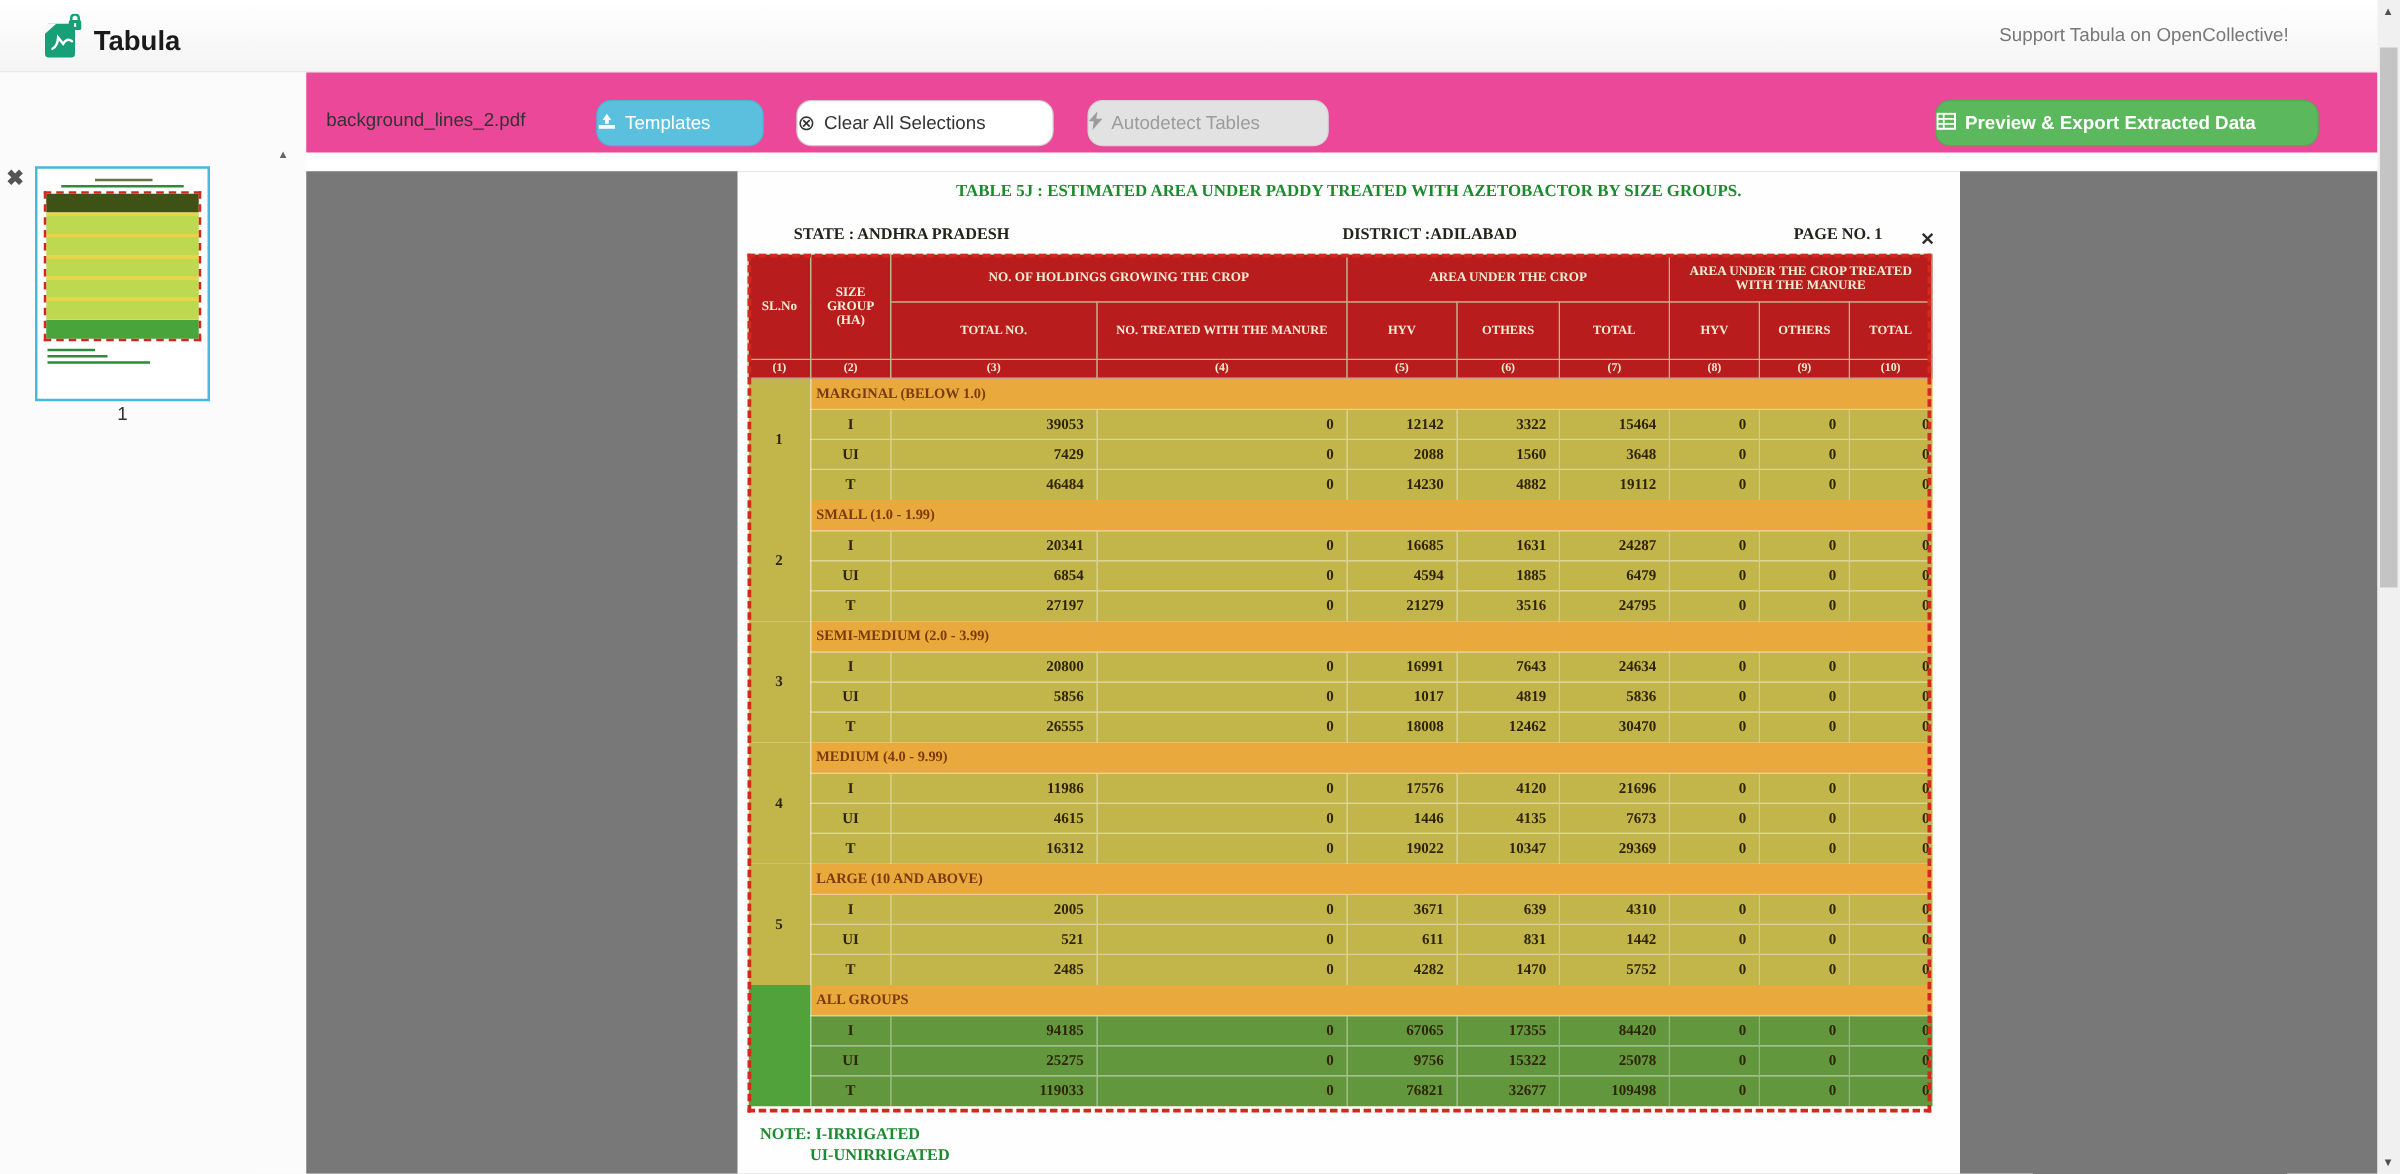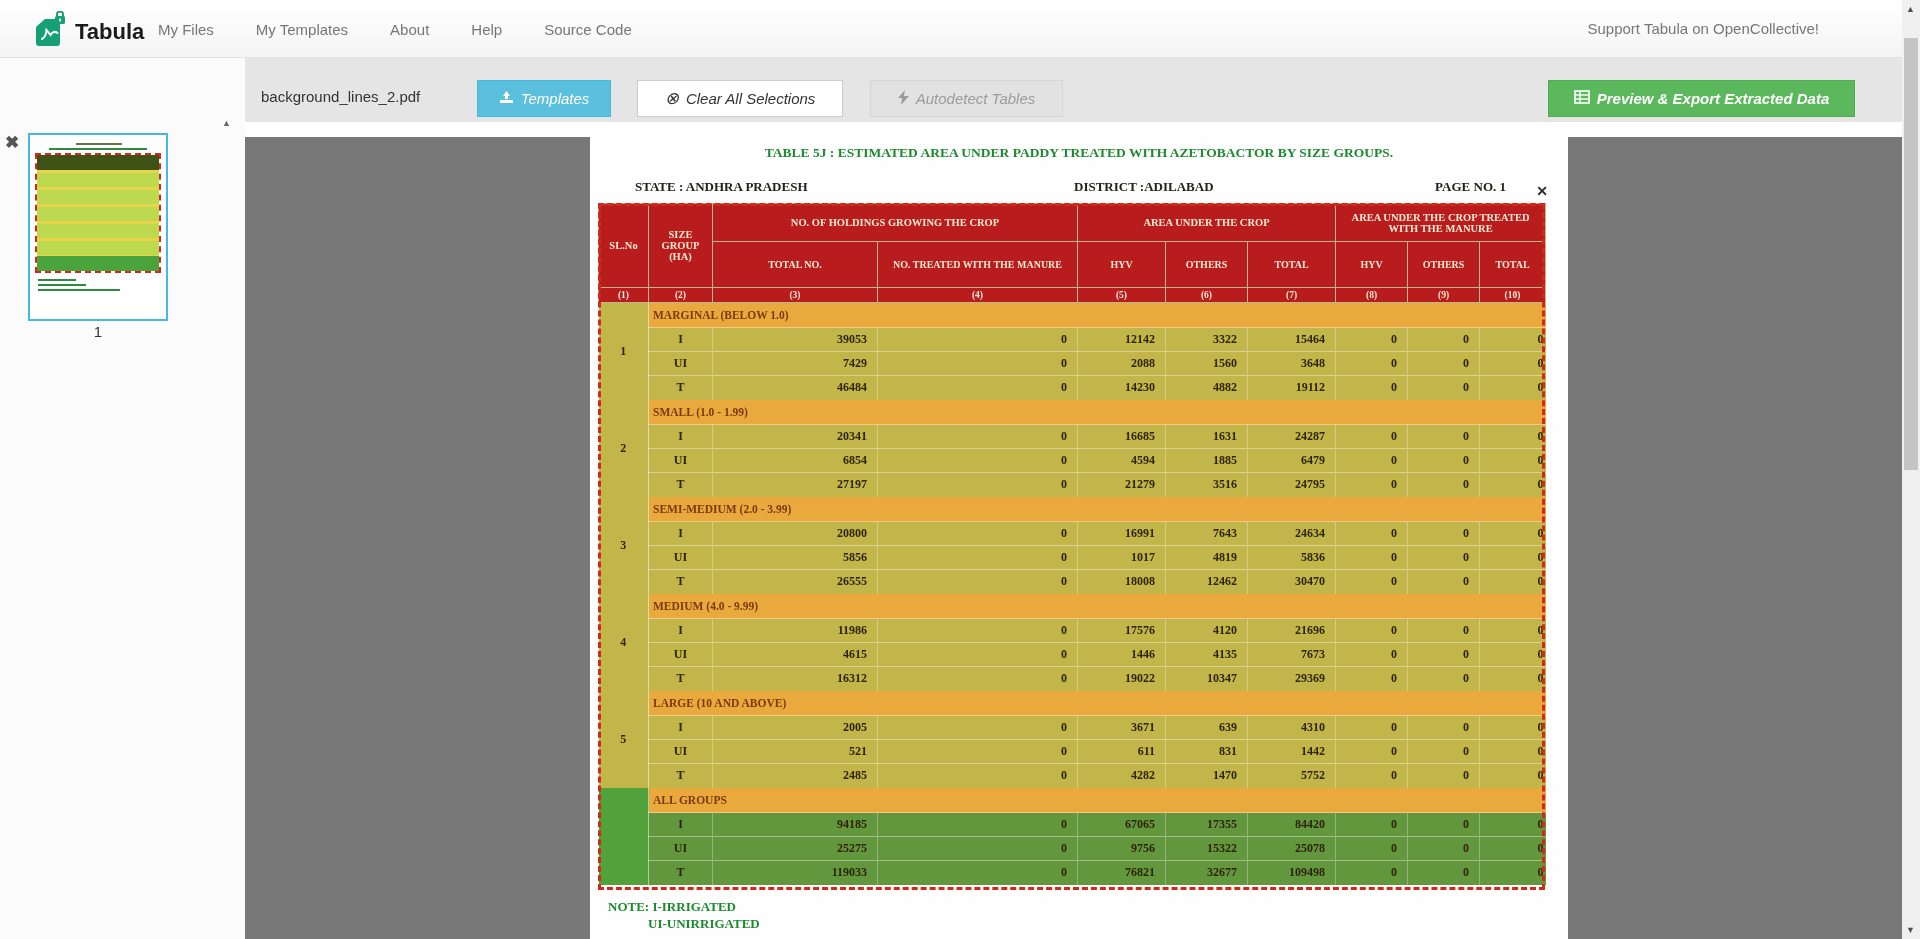--- a/index.html
+++ b/index.html
@@ -7,45 +7,45 @@
               font-family:"Liberation Sans", sans-serif; }
   #app { position:relative; width:1920px; height:939px; }
 
   
   .navbar { position:absolute; left:0; top:0; width:1902px; height:58px;
             background:linear-gradient(#ffffff,#f4f4f4); border-bottom:1px solid #e2e2e2; }
   .brand { position:absolute; left:34px; top:11px; display:flex; align-items:center; gap:9px; }
   .brand-name { font-size:22px; font-weight:bold; color:#1a1a1a; }
   .nav-items { position:absolute; left:158px; top:0; height:58px; display:flex; align-items:center; gap:42px; }
   .nav-item { font-size:15px; color:#777; cursor:pointer; }
-  .nav-support { position:absolute; right:83px; top:20px; font-size:15px; color:#777;margin-left:11px; }
+  .nav-support { position:absolute; right:71px; top:20px; font-size:15px; color:#777;margin-left:11px; }
 
   
   .sidebar { position:absolute; left:0; top:58px; width:245px; height:881px; background:#fbfbfb; }
   .thumb-close { position:absolute; left:5px; top:74px; font-size:17px; font-weight:bold; color:#555; cursor:pointer; }
   .thumb { position:absolute; left:28px; top:75px; width:140px; height:188px; background:#fff;
            border:2px solid #45b9e0; cursor:pointer; }
   .t-line1 { position:absolute; left:34%; top:8px; width:34%; height:2px; background:#667744; }
   .t-line2 { position:absolute; left:14%; top:13px; width:72%; height:2px; background:#2e8a3e; }
   .t-table { position:absolute; left:7px; right:7px; top:20px; height:116px; }
   .t-head { height:15px; background:#3f5216; }
   .t-body { height:86px; background:repeating-linear-gradient(180deg,#e7d44a 0 3px,#bcd94f 3px 17px); }
   .t-foot { height:15px; background:#4aa43c; }
   .t-sel  { position:absolute; left:-2px; top:-2px; right:-2px; bottom:-2px; border:2px dashed #d3281c; }
   .t-note1,.t-note2,.t-note3 { position:absolute; left:8px; height:2px; background:#2e8a3e; }
   .t-note1 { top:144px; width:38px; } .t-note2 { top:149px; width:48px; } .t-note3 { top:154px; width:82px; }
   .thumb-label { position:absolute; left:28px; top:265px; width:140px; text-align:center;
                  font-size:15px; color:#333; }
   .side-scroll-up   { position:absolute; left:222px; top:60px;  font-size:9px; color:#666; cursor:pointer; }
 
   
-  .toolbar { position:absolute; left:245px; top:58px; width:1657px; height:64px; background:#e5e5e5; }
+  .toolbar { position:absolute; left:245px; top:58px; width:1657px; height:64px; background:#ec4899; }
   .filename { position:absolute; left:16px; top:30px; font-size:15px; color:#333; }
-  .btn { position:absolute; top:80px; height:37px; border-radius:0; font-size:15px;
-         display:flex; align-items:center; justify-content:center; gap:7px; cursor:pointer; border:1px solid transparent;font-style:italic; }
+  .btn { position:absolute; top:80px; height:37px; border-radius:12px; font-size:15px;
+         display:flex; align-items:center; justify-content:flex-start; gap:7px; cursor:pointer; border:1px solid transparent; }
   .toolbar .btn { top:22px; }
   .btn-templates { left:232px; width:134px; background:#5bc0de; border-color:#46b8da; color:#fff; }
   .btn-clear { left:392px; width:206px; background:#fff; border-color:#ccc; color:#333; }
   .btn-auto { left:625px; width:193px; background:#e2e2e2; border-color:#d5d5d5; color:#9c9c9c; cursor:default; }
   .btn-export { right:47px; width:307px; background:#5cb85c; border-color:#4cae4c; color:#fff; font-weight:bold; }
   .clear-glyph { font-size:17px; line-height:1; }
 
   
   .docarea { position:absolute; left:245px; top:137px; width:1657px; height:802px; background:#787878; }
   .page { position:absolute; left:345px; top:0; width:978px; height:899px; background:#fefefe;
@@ -108,27 +108,20 @@
           <path d="M8 28 q4 -2 4.5 -9 l4 5 q3 -5 7 -2" stroke="#fff" stroke-width="2" fill="none" stroke-linecap="round"></path>
           <g>
             <rect x="21" y="5" width="10" height="8" rx="1.5" fill="#17a077"></rect>
             <path d="M23 5 v-1.5 a3 3 0 0 1 6 0 V5" stroke="#17a077" stroke-width="2" fill="none"></path>
             <rect x="25.3" y="7.5" width="1.6" height="3" fill="#fff"></rect>
           </g>
         </svg>
       </span>
       <span class="brand-name">Tabula</span>
     </div>
-    <div class="nav-items">
-      <span class="nav-item">My Files</span>
-      <span class="nav-item">My Templates</span>
-      <span class="nav-item">About</span>
-      <span class="nav-item">Help</span>
-      <span class="nav-item">Source Code</span>
-    </div>
     <span class="nav-support">Support Tabula on OpenCollective!</span>
   </div>
 
   <div class="sidebar">
     <span class="thumb-close">✖</span>
     <div class="thumb">
       <div class="t-line1"></div>
       <div class="t-line2"></div>
       <div class="t-table">
         <div class="t-head"></div>

